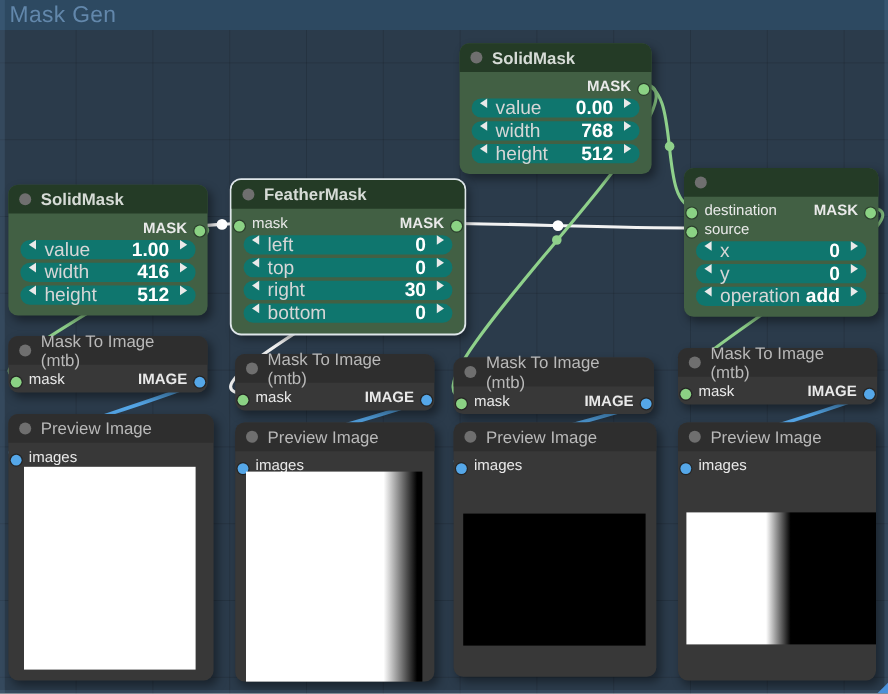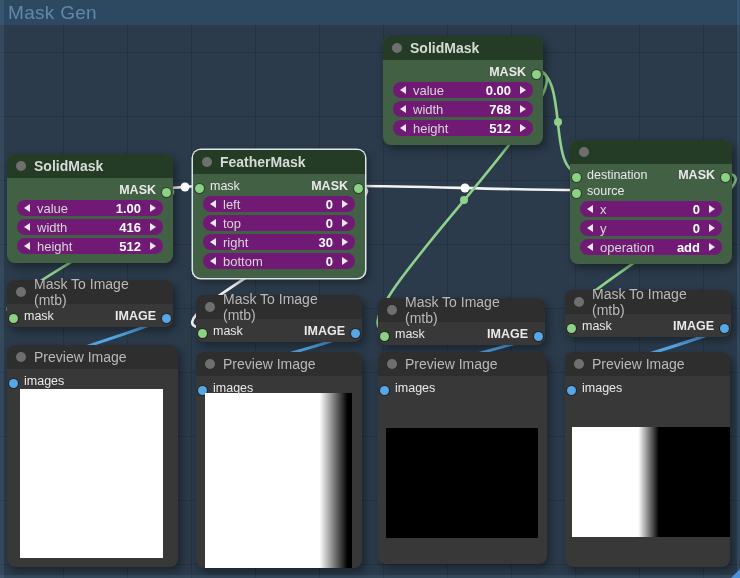--- a/index.html
+++ b/index.html
@@ -57,23 +57,23 @@
   .io-row .grow { flex:1; }
   .io-label-in  { margin-left:6px; }
   .io-label-out { margin-right:6px; }
   .port { width:9px; height:9px; border-radius:50%; flex:0 0 auto;
           box-shadow:0 0 0 1px rgba(0,0,0,0.35); }
   .port.p-green { background:#8bd284; }
   .port.p-blue  { background:#55a7e8; }
   .out-label { font-weight:bold; }
 
   .widget {
-    height:16px; margin:3px 10px 3px 10px; background:#701a75;
-    border-radius:8px; display:flex; align-items:center; padding:0 7px;
-    color:#d6d6d6; font-size:13px;
+    height:16px; margin:3px 10px 3px 10px; background:#0f766e;
+    border-radius:8px; display:flex; align-items:flex-start; padding:0 7px;
+    color:#d6d6d6; font-size:16px;
   }
   .widget .w-label { margin-left:7px; flex:1; }
   .widget .w-value { margin-right:9px; color:#fff; font-weight:bold; }
   .tri-l { width:0; height:0; border-top:4px solid transparent;
            border-bottom:4px solid transparent; border-right:6px solid #e9e9e9; }
   .tri-r { width:0; height:0; border-top:4px solid transparent;
            border-bottom:4px solid transparent; border-left:6px solid #e9e9e9; }
   .node-pad { height:6px; }
 
   .preview-img { position:absolute; }
@@ -172,21 +172,21 @@
     </div>
     <div class="widget">
       <span class="tri-l"></span>
       <span class="w-label">height</span>
       <span class="w-value">512</span>
       <span class="tri-r"></span>
     </div>
     <div class="node-pad"></div>
   </div>
 
-  <div class="node green selected" style="left:193px; top:150px; width:172px;">
+  <div class="node green selected" style="left:193px; top:150px; width:194px;">
     <div class="node-header">
       <span class="collapse-dot"></span>
       <span>FeatherMask</span>
     </div>
     <div class="io-row">
       <span class="port p-green"></span>
       <span class="io-label-in">mask</span>
       <span class="grow"></span>
       <span class="out-label io-label-out">MASK</span>
       <span class="port p-green"></span>

